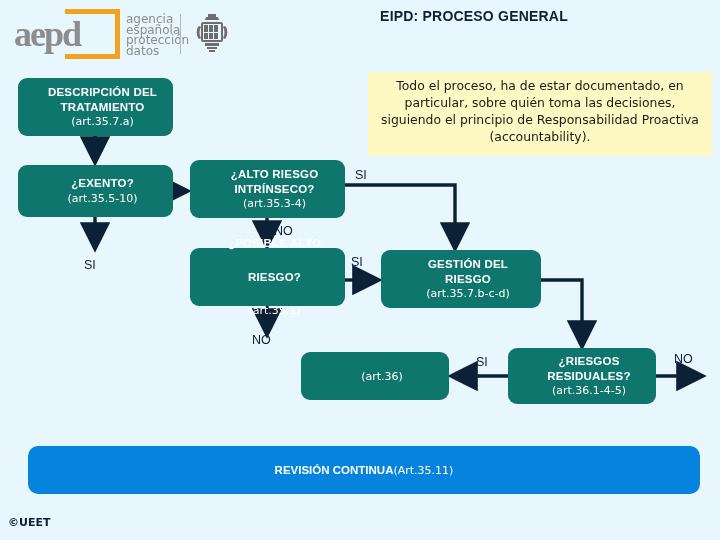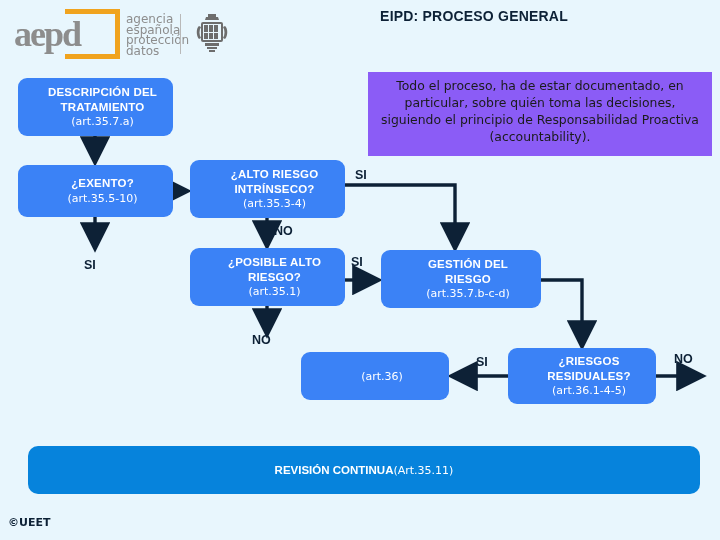--- a/index.html
+++ b/index.html
@@ -24,39 +24,39 @@
     font-size:12px;color:#8d8d8d;line-height:10.5px;}
   .logo-sep{position:absolute;left:166px;top:8px;width:1px;height:40px;background:#b9b9b9;}
   .coa{position:absolute;left:178px;top:6px;width:40px;height:48px;}
 
   
   .title{position:absolute;left:272px;top:8px;width:404px;text-align:center;
     font-size:14px;font-weight:bold;color:#0d2136;letter-spacing:.2px;}
 
   
   .note{position:absolute;left:368px;top:72px;width:344px;height:84px;
-    background:#8b5cf6;box-sizing:border-box;padding:5px 6px 0 6px;
+    background:#fef9c3;box-sizing:border-box;padding:5px 6px 0 6px;
     font-family:"DejaVu Sans",sans-serif;font-size:12.4px;color:#1b1b1b;
     text-align:center;line-height:17px;}
 
   
-  .box{position:absolute;background:#3b82f6;border-radius:9px;
+  .box{position:absolute;background:#0f766e;border-radius:9px;
     color:#ffffff;text-align:center;box-sizing:border-box;
     display:flex;flex-direction:column;align-items:center;justify-content:center;padding-left:14px;}
   .box .ln{font-size:11.5px;font-weight:bold;line-height:14.5px;letter-spacing:.2px;}
   .box .art{font-family:"DejaVu Sans",sans-serif;font-size:11px;font-weight:normal;
     line-height:15px;color:#ffffff;}
   .bar{position:absolute;background:#0683dc;border-radius:10px;
     color:#fff;text-align:center;display:flex;flex-direction:row;
     align-items:center;justify-content:center;}
   .bar .ln{font-size:11.5px;font-weight:bold;line-height:15px;}
   .bar .art{font-family:"DejaVu Sans",sans-serif;font-size:11px;line-height:15px;}
 
   
-  .elabel{position:absolute;font-size:12.5px;color:#0d2136;font-weight:bold;
+  .elabel{position:absolute;font-size:12.5px;color:#0d2136;font-weight:normal;
     font-family:"Liberation Sans",sans-serif;}
 
   svg.edges{position:absolute;left:0;top:0;width:720px;height:540px;pointer-events:none;}
 
   .copy{position:absolute;left:8px;top:516px;font-family:"DejaVu Sans",sans-serif;
     font-size:11px;font-weight:bold;color:#0d2136;}
 </style>
 </head>
 <body>
 
@@ -137,21 +137,21 @@
     <div class="ln">¿EXENTO?</div>
     <div class="art">(art.35.5-10)</div>
   </div>
 
   <div class="box" style="left:190px;top:160px;width:155px;height:58px;">
     <div class="ln">¿ALTO RIESGO</div>
     <div class="ln">INTRÍNSECO?</div>
     <div class="art">(art.35.3-4)</div>
   </div>
 
-  <div class="box" style="left:190px;top:248px;width:155px;height:58px;">
+  <div class="box" style="left:190px;top:248px;width:155px;height:58px;gap:19px;">
     <div class="ln">¿POSIBLE ALTO</div>
     <div class="ln">RIESGO?</div>
     <div class="art">(art.35.1)</div>
   </div>
 
   <div class="box" style="left:381px;top:250px;width:160px;height:58px;">
     <div class="ln">GESTIÓN DEL</div>
     <div class="ln">RIESGO</div>
     <div class="art">(art.35.7.b-c-d)</div>
   </div>

